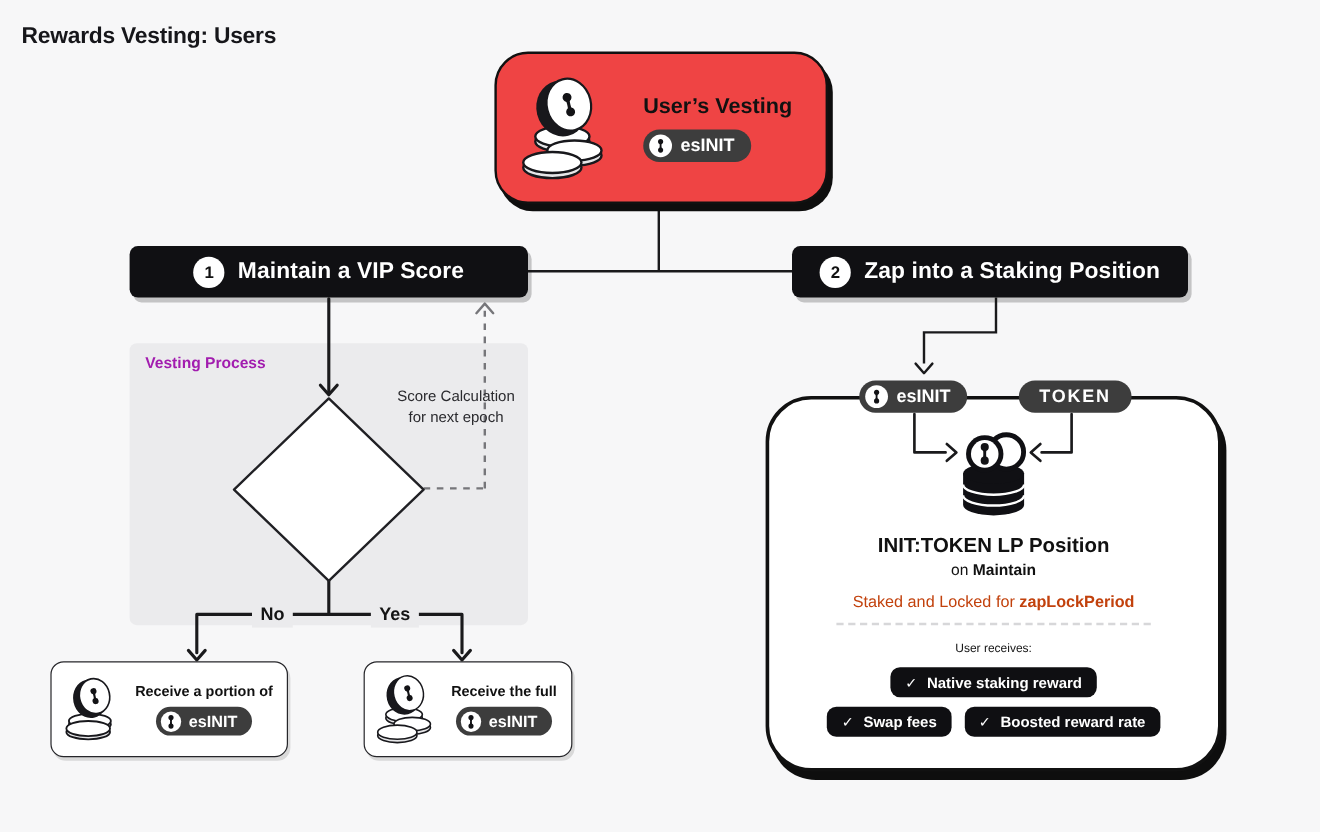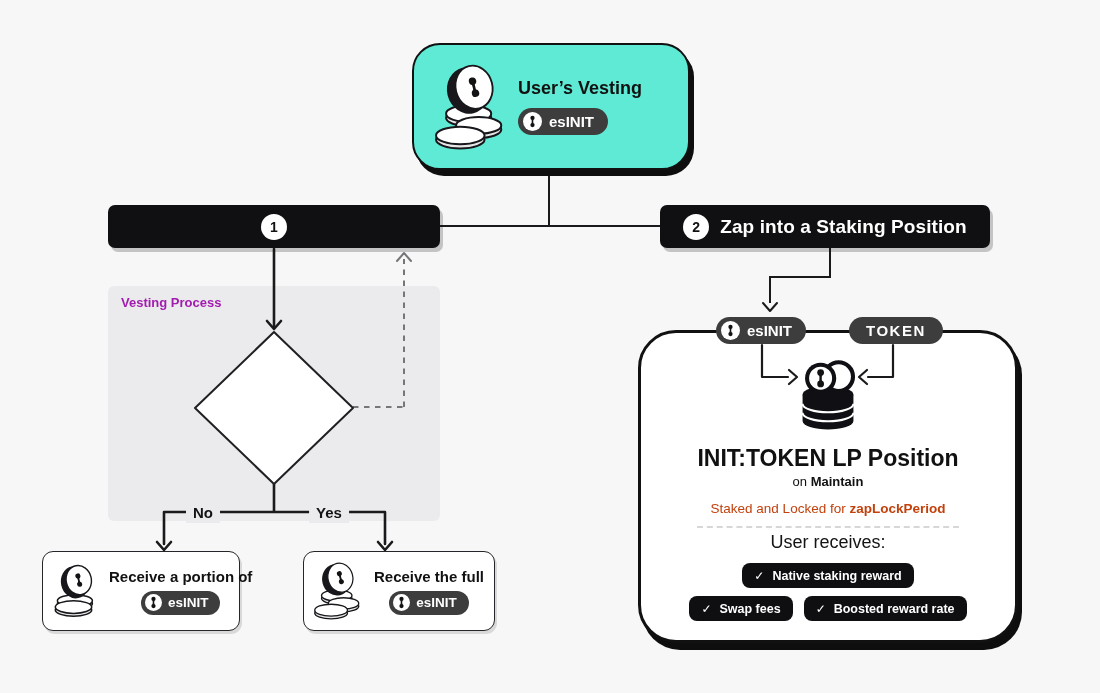--- a/index.html
+++ b/index.html
@@ -12,23 +12,23 @@
   
   .gray-panel{position:absolute;left:108px;top:286px;width:332px;height:235px;
     background:#ebebed;border-radius:6px;z-index:1;}
   .gray-label{position:absolute;left:13px;top:9px;font-size:13px;font-weight:700;color:#a21caf;}
 
   
   .overlay{position:absolute;left:0;top:0;width:1100px;height:693px;z-index:5;pointer-events:none;}
   .overlay-top{position:absolute;left:0;top:0;width:1100px;height:693px;z-index:15;pointer-events:none;}
 
   
-  .top-box{position:absolute;left:412px;top:43px;width:278px;height:127px;background:#5eead4;
+  .top-box{position:absolute;left:412px;top:43px;width:278px;height:127px;background:#ef4444;
     border:2.5px solid #111;border-radius:28px;box-shadow:4px 6px 0 #0e0e0e;
-    display:flex;align-items:center;gap:4px;padding:0 12px 0 16px;box-sizing:border-box;z-index:10;}
+    display:flex;align-items:center;gap:22px;padding:0 12px 0 16px;box-sizing:border-box;z-index:10;}
   .top-box-title{font-size:18px;font-weight:800;color:#111;margin-bottom:9px;}
 
   
   .pill{display:inline-flex;align-items:center;background:#3d3d3d;color:#fff;
     border-radius:999px;font-weight:800;white-space:nowrap;}
   .pill-md{height:27px;padding:0 14px 0 5px;gap:7px;font-size:15px;}
   .pill-sm{height:24px;padding:0 12px 0 4px;gap:6px;font-size:13.5px;}
   .pill-token{height:27px;padding:0 17px;letter-spacing:1.5px;font-size:15px;}
   .pill-icon{width:19px;height:19px;background:#fff;border-radius:50%;
     display:flex;align-items:center;justify-content:center;flex:none;}
@@ -48,43 +48,43 @@
     font-size:14px;font-weight:800;display:flex;align-items:center;justify-content:center;flex:none;}
   .step-label{font-size:19px;font-weight:800;letter-spacing:0.1px;}
 
   
   .diamond-text{position:absolute;left:194px;top:390px;width:160px;text-align:center;
     font-size:12.5px;font-weight:700;color:#111;line-height:1.45;z-index:10;}
   .annotation{position:absolute;left:322px;top:322px;width:116px;text-align:center;
     font-size:12.5px;font-weight:500;color:#2a2a2e;line-height:1.4;z-index:10;}
   .branch-label{position:absolute;top:503px;height:20px;line-height:20px;padding:0 7px;
     background:#ebebed;font-size:15px;font-weight:800;color:#141414;z-index:10;transform:translateX(-50%);}
-  #no-label{left:203px;}
+  #no-label{left:227px;}
   #yes-label{left:329px;}
 
   
   .outcome-box{position:absolute;top:551px;height:80px;background:#fff;border:1.6px solid #26262a;
     border-radius:11px;box-shadow:2px 3px 0 rgba(0,0,0,0.12);display:flex;align-items:center;
     gap:4px;padding:0 8px 0 6px;box-sizing:border-box;z-index:10;}
   #outcome1{left:42px;width:198px;}
-  #outcome2{left:303px;width:192px;}
+  #outcome2{left:303px;width:174px;}
   .outcome-col{flex:1;display:flex;flex-direction:column;align-items:center;gap:6px;}
-  .outcome-text{font-size:15px;font-weight:700;color:#111;text-align:center;white-space:nowrap;}
+  .outcome-text{font-size:12px;font-weight:700;color:#111;text-align:center;white-space:nowrap;}
   .xbold{font-weight:900;}
 
   
   .right-panel{position:absolute;left:638px;top:330px;width:380px;height:313px;background:#fff;
     border:3px solid #111;border-radius:38px;box-shadow:4px 7px 0 #0e0e0e;z-index:10;
     display:flex;flex-direction:column;align-items:center;box-sizing:border-box;padding-top:16px;}
-  .lp-title{font-size:23px;font-weight:800;color:#111;margin-top:8px;}
+  .lp-title{font-size:17px;font-weight:800;color:#111;margin-top:8px;}
   .lp-sub{font-size:13px;color:#111;margin-top:2px;}
   .lp-staked{font-size:13.5px;color:#c2410c;margin-top:12px;}
   .b{font-weight:800;}
   .lp-divider{width:262px;border-top:2px dashed #d7d7d9;margin-top:10px;}
-  .lp-receives{font-size:18px;color:#141414;margin-top:4px;}
+  .lp-receives{font-size:10px;color:#141414;margin-top:14px;}
   .benefit-badge{display:inline-flex;align-items:center;gap:8px;background:#0f0f12;color:#fff;
     border-radius:8px;height:25px;padding:0 12px;font-size:12.5px;font-weight:600;white-space:nowrap;}
   .benefit-one{margin-top:10px;}
   .benefit-row{display:flex;gap:11px;margin-top:8px;}
   .check{font-size:12px;font-weight:400;}
 
   .coin-tall-lg{width:84px;height:92px;}
   .coin-sm{width:56px;height:60px;flex:none;}
   .coin-tall-sm{width:58px;height:62px;flex:none;}
   .coin-black-svg{width:82px;height:88px;flex:none;}
@@ -141,20 +141,21 @@
       <circle cx="41" cy="32" r="14" fill="#fff"></circle>
       <g transform="translate(41,32) scale(1.25)">
           <use href="#bone"></use>
         </g>
     </g>
   </defs>
 </svg>
 
 <div class="canvas">
 
+  <h1 class="page-title">Rewards Vesting: Users</h1>
 
   <div class="gray-panel">
     <div class="gray-label">Vesting Process</div>
   </div>
 
   <svg class="overlay" viewBox="0 0 1100 693">
     <g stroke="#1a1a1c" stroke-width="2" fill="none">
       <path d="M549,170 V226 M440,226 H660"></path>
       <path d="M830,248 V277 H770 V303"></path>
       <path d="M763,303 L770,311 L777,303" stroke-linecap="round" stroke-linejoin="round"></path>
@@ -185,26 +186,31 @@
               <use href="#bone"></use>
             </svg>
         </span>
         <span>esINIT</span>
       </div>
     </div>
   </div>
 
   <div class="step-bar" id="bar1">
     <span class="step-num">1</span>
+    <span class="step-label">Maintain a VIP Score</span>
   </div>
   <div class="step-bar" id="bar2">
     <span class="step-num">2</span>
     <span class="step-label">Zap into a Staking Position</span>
   </div>
 
+  <div class="annotation">
+    <div>Score Calculation</div>
+    <div>for next epoch</div>
+  </div>
   <span class="branch-label" id="no-label">No</span>
   <span class="branch-label" id="yes-label">Yes</span>
 
   <div class="outcome-box" id="outcome1">
     <svg class="coin-sm" viewBox="0 0 80 80">
         <use href="#coinSmall"></use>
       </svg>
     <div class="outcome-col">
       <div class="outcome-text">Receive a portion of</div>
       <div class="pill pill-sm">

